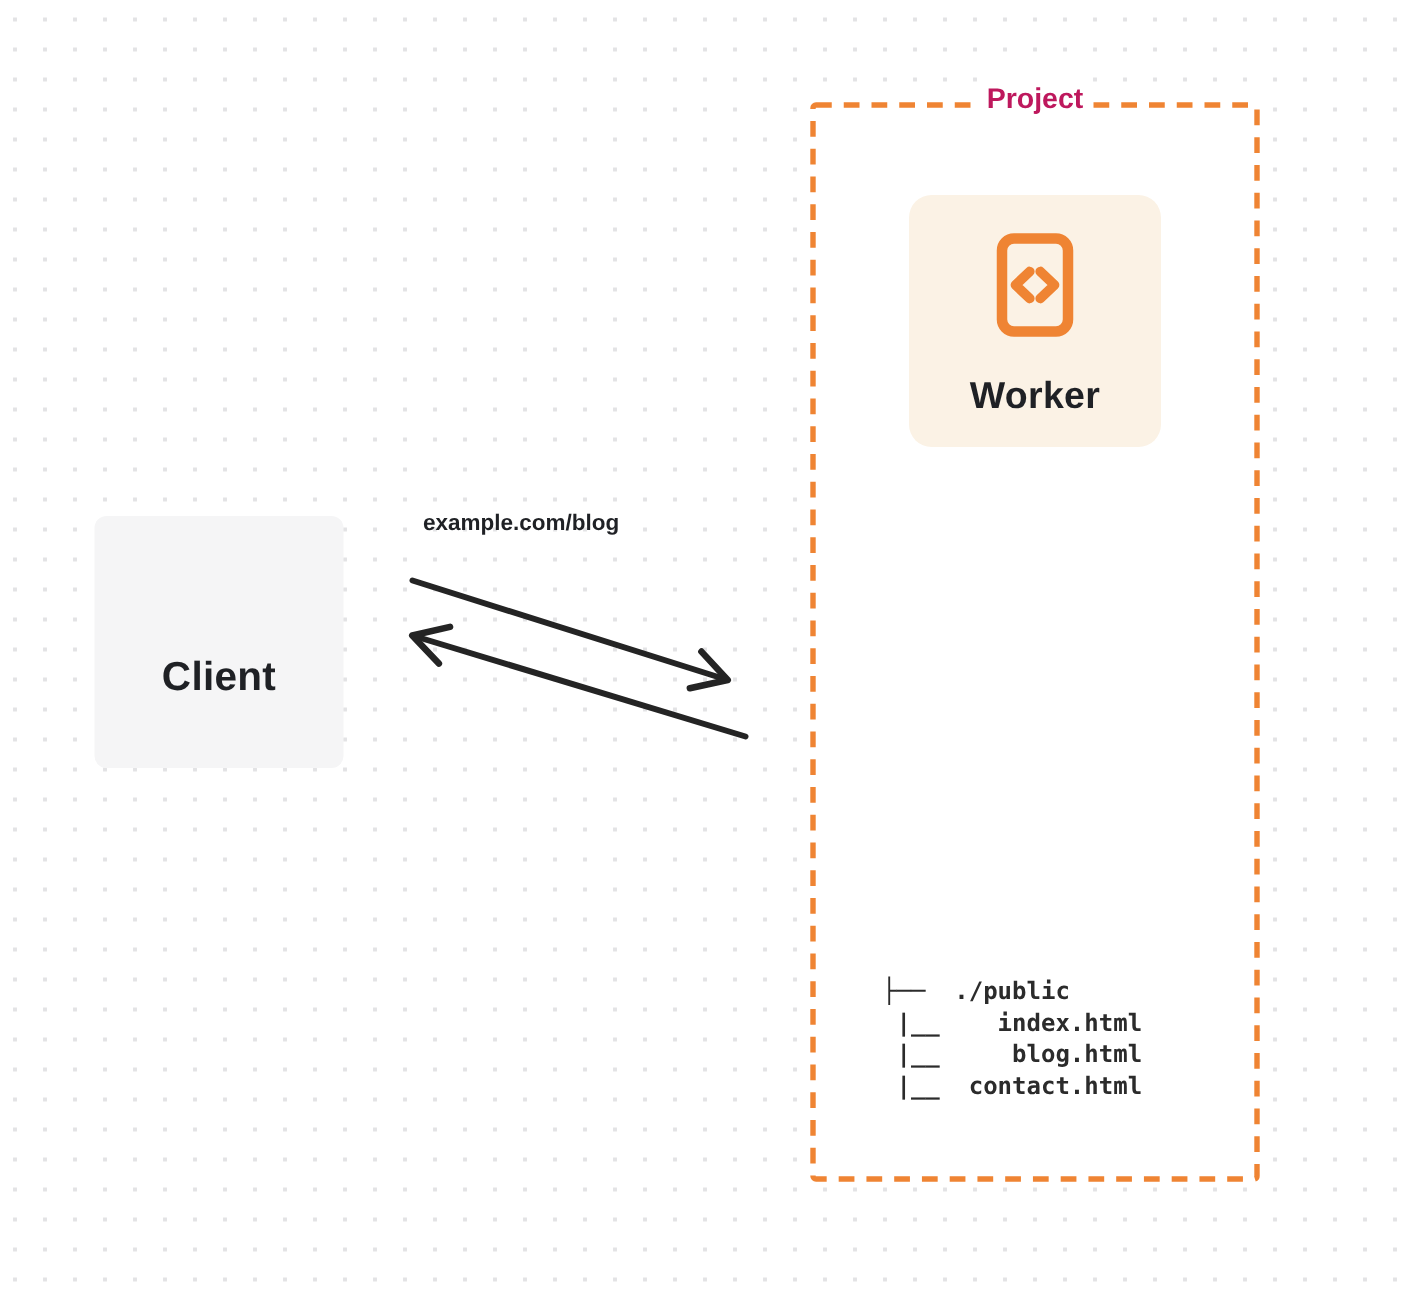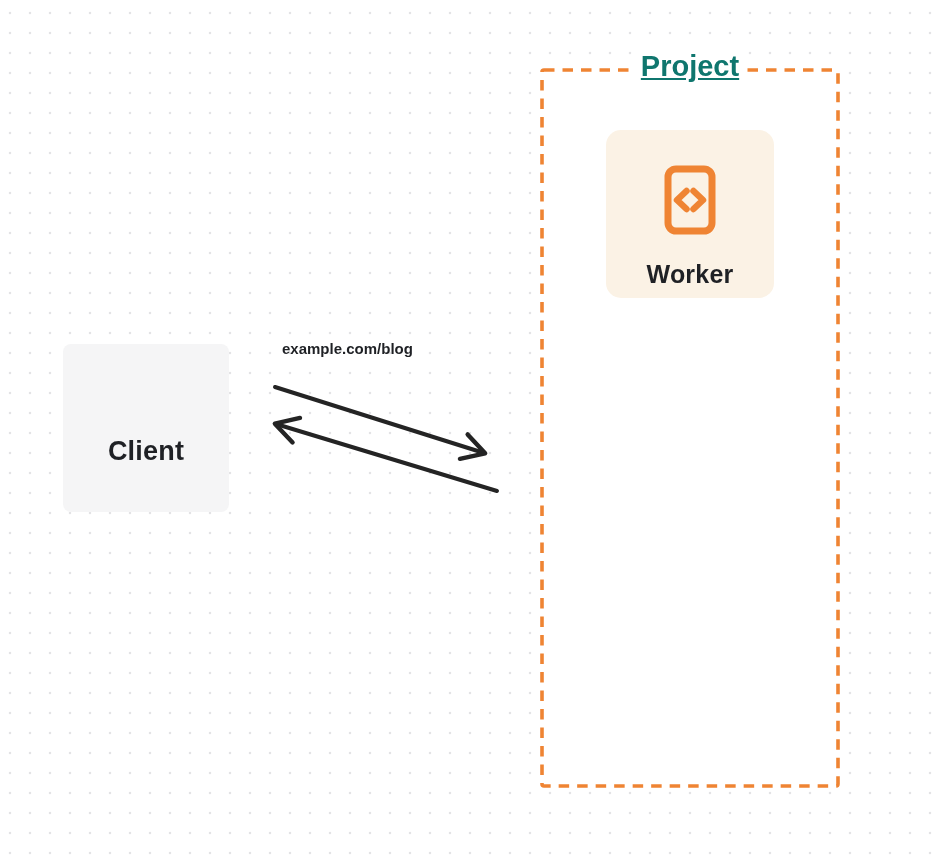--- a/index.html
+++ b/index.html
@@ -41,29 +41,29 @@
 
   
   .project-box{
     position:absolute;left:540px;top:68px;width:300px;height:720px;
     background:#ffffff;
   }
   .dash-border{position:absolute;left:0;top:0;width:300px;height:720px;}
   .project-title{
     position:absolute;top:-17px;left:50%;transform:translateX(-50%);
     background:#ffffff;padding:0 5px;
-    font-size:29px;font-weight:bold;color:#0f766e;white-space:nowrap;
-    line-height:31px;z-index:2;text-decoration:underline;
+    font-size:19px;font-weight:bold;color:#be185d;white-space:nowrap;
+    line-height:31px;z-index:2;
   }
 
   
   .card{
     position:absolute;left:66px;width:168px;height:168px;
     background:#fbf2e5;border-radius:15px;
-    display:flex;flex-direction:column;align-items:center;justify-content:center;
+    display:flex;flex-direction:column;align-items:center;
   }
   .card.worker{top:62px;}
   .card.assets{top:412px;}
   .card .icon{display:block;}
   .card.worker .icon{margin-top:25px;}
   .card.assets .icon{margin-top:32px;}
   .card-label{
     font-size:25px;font-weight:bold;color:#1f2125;letter-spacing:0.2px;
   }
   .card.worker .card-label{margin-top:25px;}
@@ -107,15 +107,19 @@
     <div class="card worker">
       <svg class="icon" width="52" height="70" viewBox="0 0 52 70">
         <rect x="4" y="4" width="44" height="62" rx="8" fill="none" stroke="#ef8433" stroke-width="7"></rect>
         <polyline points="22.5,26 13,35 22.5,44" fill="none" stroke="#ef8433" stroke-width="6.5" stroke-linecap="round" stroke-linejoin="round"></polyline>
         <polyline points="29.5,26 39,35 29.5,44" fill="none" stroke="#ef8433" stroke-width="6.5" stroke-linecap="round" stroke-linejoin="round"></polyline>
       </svg>
       <div class="card-label">Worker</div>
     </div>
 
 
+    <pre class="file-tree">├──  ./public
+ |__    index.html
+ |__     blog.html
+ |__  contact.html</pre>
   </div>
 
 </div>
 
 </body></html>

